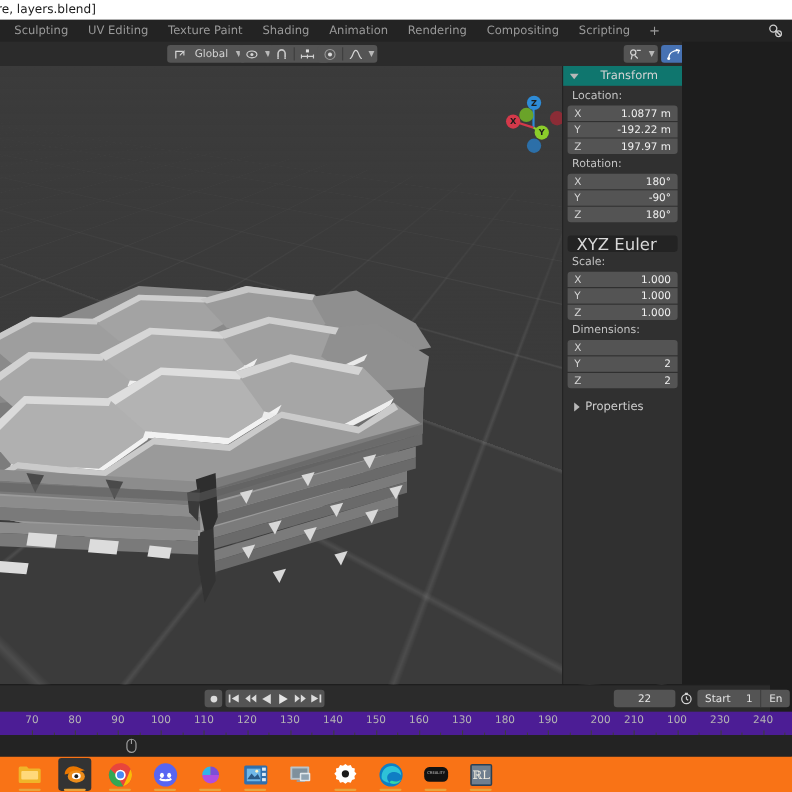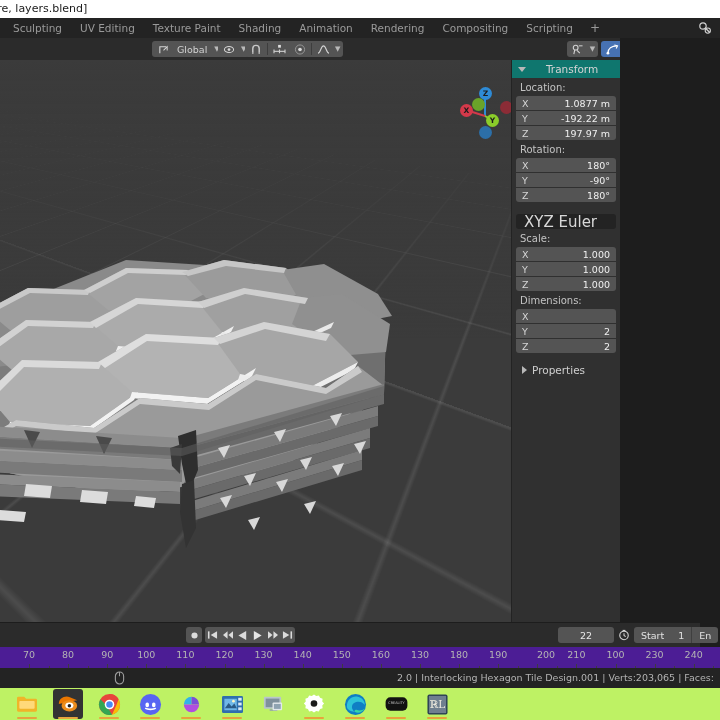--- a/index.html
+++ b/index.html
@@ -165,21 +165,21 @@
 
   
   .statusbar {
     position: absolute; left: 0; top: 668px; width: 720px; height: 20px;
     background: #232323; color: #b3b3b3; font-size: 9.5px;
   }
   .sb-mouse { position: absolute; left: 114px; top: 3px; }
   .sb-stats { position: absolute; right: 6px; top: 0; line-height: 20px; white-space: nowrap; }
 
   
-  .taskbar { position: absolute; left: 0; top: 688px; width: 720px; height: 32px; background: #bef264; }
+  .taskbar { position: absolute; left: 0; top: 688px; width: 720px; height: 32px; background: #f97316; }
   .tb-items { position: absolute; left: 12px; top: 0; height: 32px; display: flex; align-items: center; gap: 11px; }
   .tb-item { position: relative; width: 30px; height: 30px; display: flex; align-items: center; justify-content: center; border-radius: 3px; }
   .tb-item.active { background: #333333; }
   .tb-underline { position: absolute; bottom: 0px; left: 5px; width: 20px; height: 2px; border-radius: 1px; background: #e8a33d; }
 
   
   .model { position: absolute; left: -14px; top: 160px; width: 420px; height: 350px; }
 </style>
 </head>
 <body>
@@ -689,21 +689,20 @@
       </div>
   </div>
 
   <div class="statusbar">
     <div class="sb-mouse">
       <svg width="11" height="14" viewBox="0 0 12 15">
         <rect x="1.5" y="1" width="9" height="13" rx="4.5" fill="none" stroke="#9e9e9e" stroke-width="1.2"></rect>
         <path d="M6 1 L6 5.6" stroke="#9e9e9e" stroke-width="1.1"></path>
       </svg>
     </div>
-    <div class="sb-stats">2.0 | Interlocking Hexagon Tile Design.001 | Verts:203,065 | Faces:</div>
   </div>
 
   <div class="taskbar">
     <div class="tb-items" id="tb-items">
         <div class="tb-item">
           <svg width="22" height="20" viewBox="0 0 24 22">
             <path d="M1 4.5 a1.5 1.5 0 0 1 1.5-1.5 H9 l2 2.2 h10.5 a1.5 1.5 0 0 1 1.5 1.5 V18 a1.5 1.5 0 0 1 -1.5 1.5 H2.5 A1.5 1.5 0 0 1 1 18 Z" fill="#f0b429"></path>
             <rect x="3.6" y="7.6" width="16.8" height="8.6" rx="1" fill="#ffd97a"></rect>
           </svg>
           <div class="tb-underline"></div>

